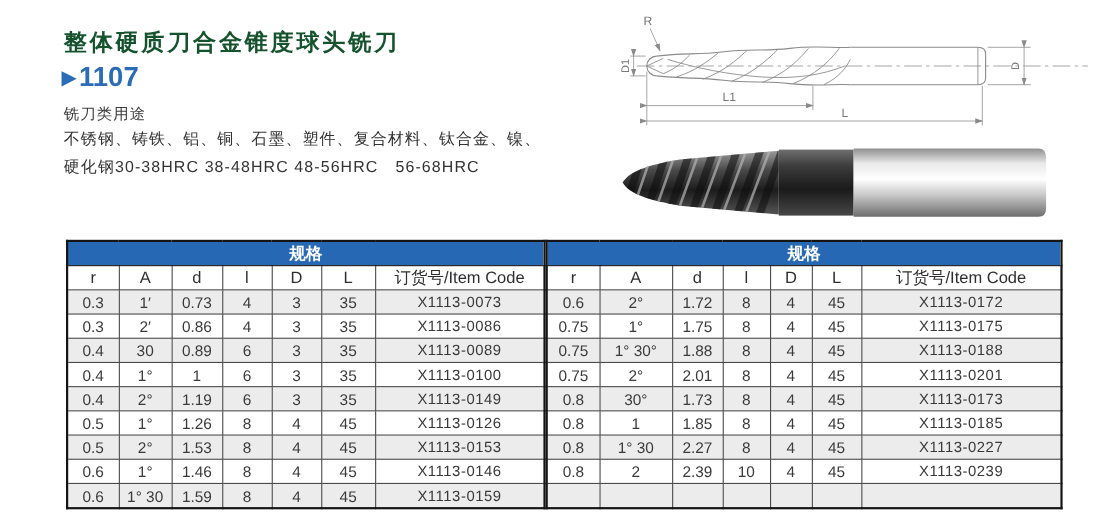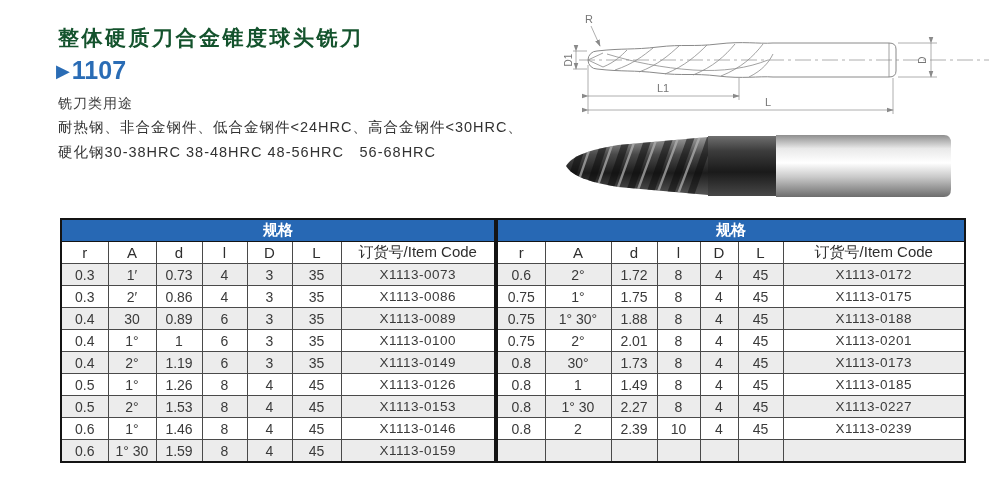--- a/index.html
+++ b/index.html
@@ -56,21 +56,21 @@
 </style>
 </head>
 <body>
 
 <div class="page-title">整体硬质刀合金锥度球头铣刀</div>
 <div class="model-line">
   <span class="tri">▶</span><span>1107</span>
 </div>
 <div class="usage-label">铣刀类用途</div>
 <div class="usage-text">
-  <div>耐热钢、非合金钢件、低合金钢件&lt;24HRC、高合金钢件&lt;30HRC、</div>
+  <div>不锈钢、铸铁、铝、铜、石墨、塑件、复合材料、钛合金、镍、</div>
   <div>硬化钢30-38HRC 38-48HRC 48-56HRC　56-68HRC</div>
 </div>
 
 <div class="drawing">
   <svg viewBox="0 0 432 110" xmlns="http://www.w3.org/2000/svg">
     <defs>
       <marker id="arr" markerWidth="9" markerHeight="8" refX="8" refY="4" orient="auto">
         <path d="M0,1 L9,4 L0,7 Z" fill="#8a8a8a"></path>
       </marker>
     </defs>
@@ -348,21 +348,21 @@
           <td>30°</td>
           <td>1.73</td>
           <td>8</td>
           <td>4</td>
           <td>45</td>
           <td class="code">X1113-0173</td>
         </tr>
         <tr>
           <td>0.8</td>
           <td>1</td>
-          <td>1.49</td>
+          <td>1.85</td>
           <td>8</td>
           <td>4</td>
           <td>45</td>
           <td class="code">X1113-0185</td>
         </tr>
         <tr>
           <td>0.8</td>
           <td>1° 30</td>
           <td>2.27</td>
           <td>8</td>

